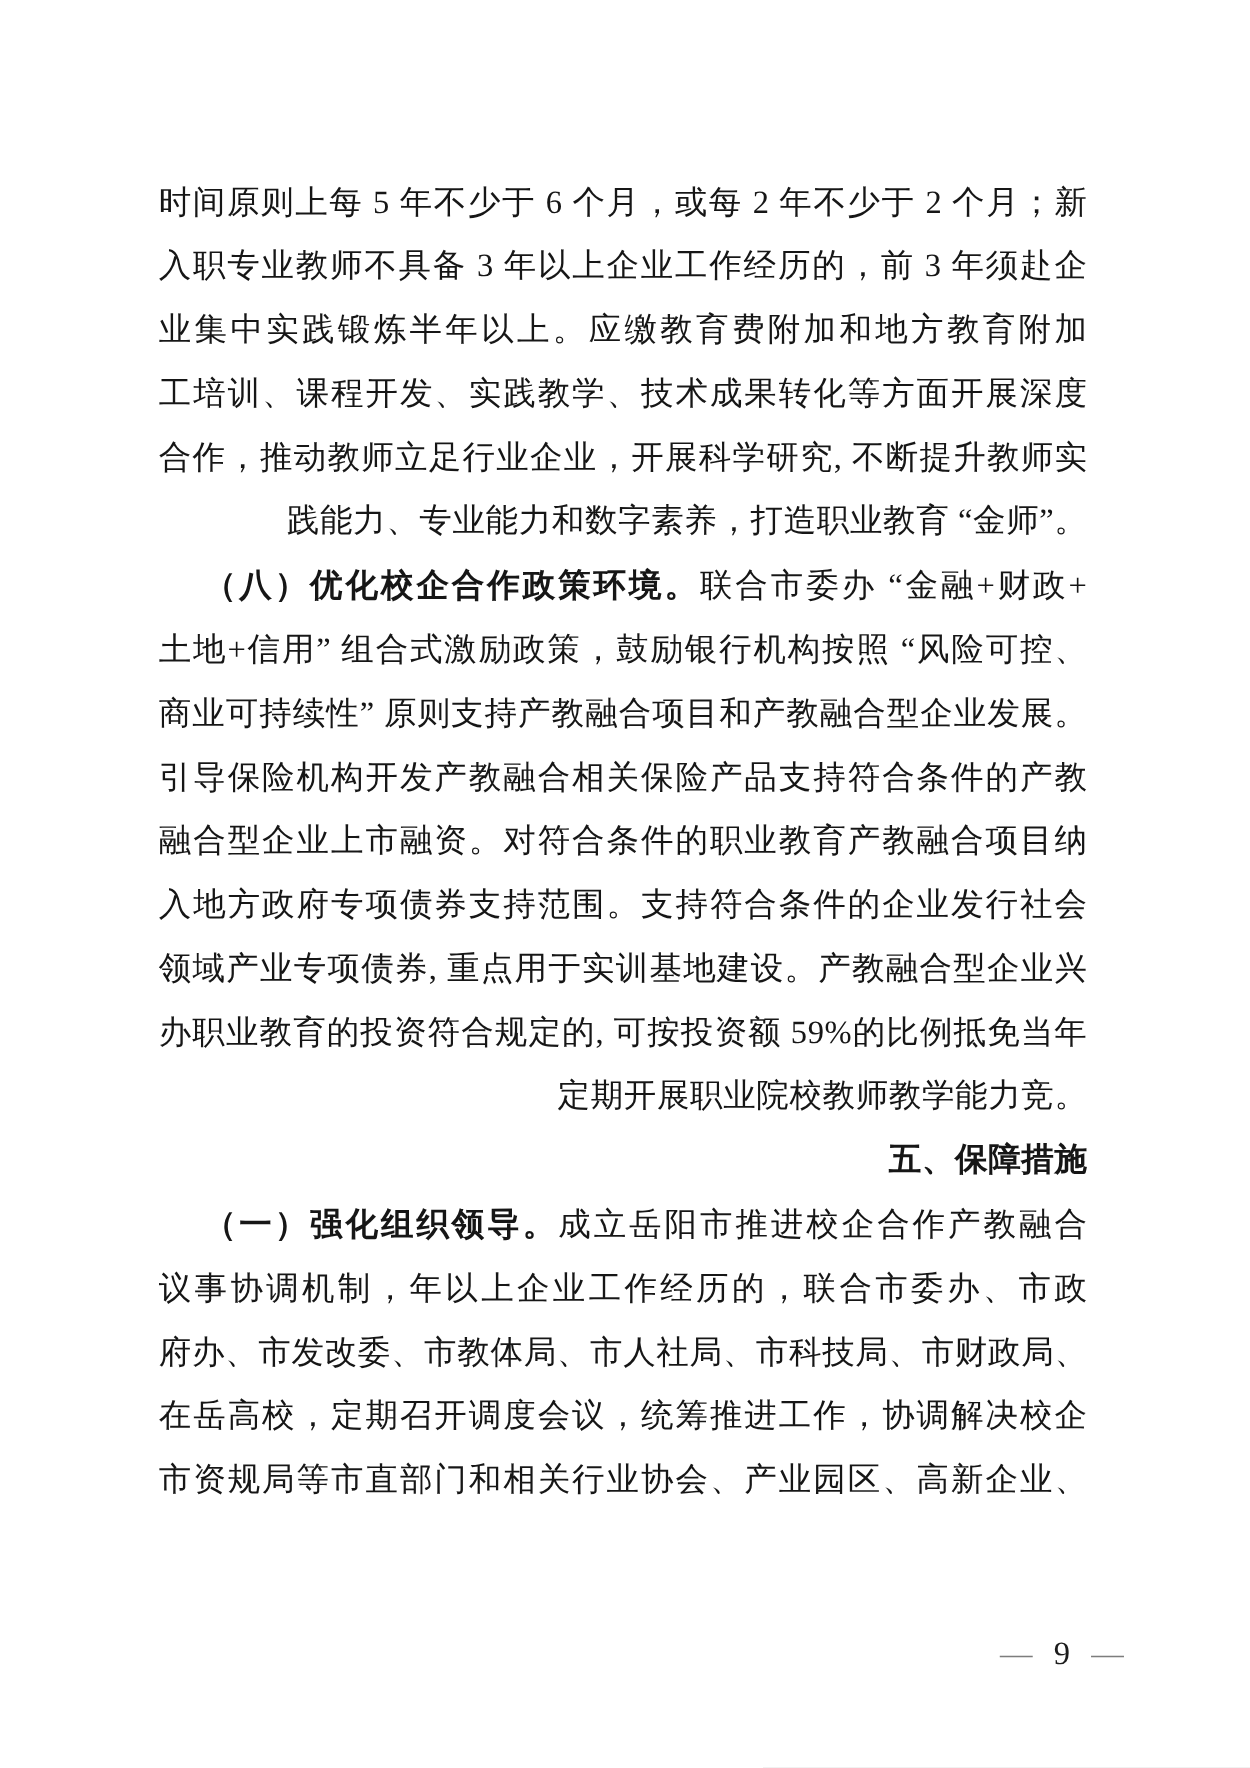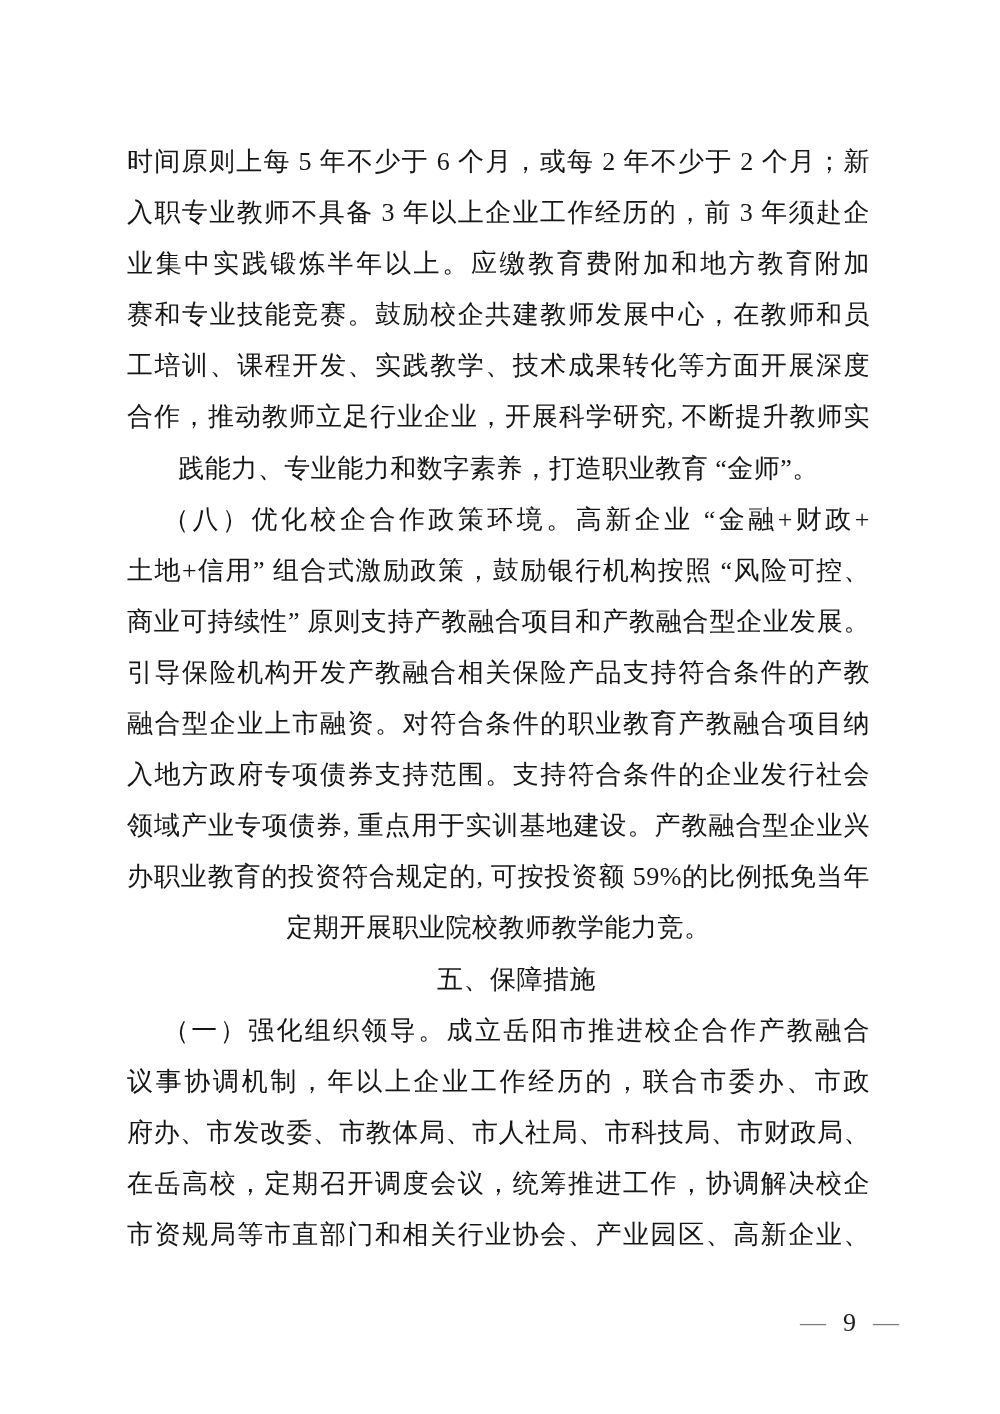--- a/index.html
+++ b/index.html
@@ -23,33 +23,33 @@
     top: 136px;
     left: 127px;
     width: 743px;
   }
   .line {
     height: 51.1px;
     line-height: 51.1px;
     font-size: 26px;
     white-space: nowrap;
     letter-spacing: 0.5px;
-    text-align: center;
+    text-align: right;
   }
   .line.justify {
     white-space: normal;
     text-align: justify;
     text-align-last: justify;
     overflow: hidden;
   }
   .line.indent {
     text-indent: 36px;
   }
   .line .bold {
-    font-weight: 400;
+    font-weight: 700;
     margin-top: 10px;
   }
   .footer {
     position: absolute;
     top: 1310px;
     right: 137px;
     display: flex;
     align-items: center;
     gap: 17px;
     font-size: 26px;
@@ -66,25 +66,24 @@
 </head>
 <body>
 
 <div class="page">
 
   <div class="content">
 
   <div class="line justify"><span>时间原则上每 5 年不少于 6 个月，或每 2 年不少于 2 个月；新</span></div>
       <div class="line justify"><span>入职专业教师不具备 3 年以上企业工作经历的，前 3 年须赴企</span></div>
       <div class="line justify"><span>业集中实践锻炼半年以上。应缴教育费附加和地方教育附加</span></div>
-      <div class="line justify"><span>赛和专业技能竞赛。鼓励校企共建教师发展中心，在教师和员</span></div>
       <div class="line justify"><span>工培训、课程开发、实践教学、技术成果转化等方面开展深度</span></div>
       <div class="line justify"><span>合作，推动教师立足行业企业，开展科学研究, 不断提升教师实</span></div>
       <div class="line"><span>践能力、专业能力和数字素养，打造职业教育 “金师”。</span></div>
-      <div class="line justify indent"><span class="bold">（八）优化校企合作政策环境。</span><span>高新企业 “金融+财政+</span></div>
+      <div class="line justify indent"><span class="bold">（八）优化校企合作政策环境。</span><span>联合市委办 “金融+财政+</span></div>
       <div class="line justify"><span>土地+信用” 组合式激励政策，鼓励银行机构按照 “风险可控、</span></div>
       <div class="line justify"><span>商业可持续性” 原则支持产教融合项目和产教融合型企业发展。</span></div>
       <div class="line justify"><span>引导保险机构开发产教融合相关保险产品支持符合条件的产教</span></div>
       <div class="line justify"><span>融合型企业上市融资。对符合条件的职业教育产教融合项目纳</span></div>
       <div class="line justify"><span>入地方政府专项债券支持范围。支持符合条件的企业发行社会</span></div>
       <div class="line justify"><span>领域产业专项债券, 重点用于实训基地建设。产教融合型企业兴</span></div>
       <div class="line justify"><span>办职业教育的投资符合规定的, 可按投资额 59%的比例抵免当年</span></div>
       <div class="line"><span>定期开展职业院校教师教学能力竞。</span></div>
       <div class="line indent"><span class="bold">五、保障措施</span></div>
       <div class="line justify indent"><span class="bold">（一）强化组织领导。</span><span>成立岳阳市推进校企合作产教融合</span></div>

